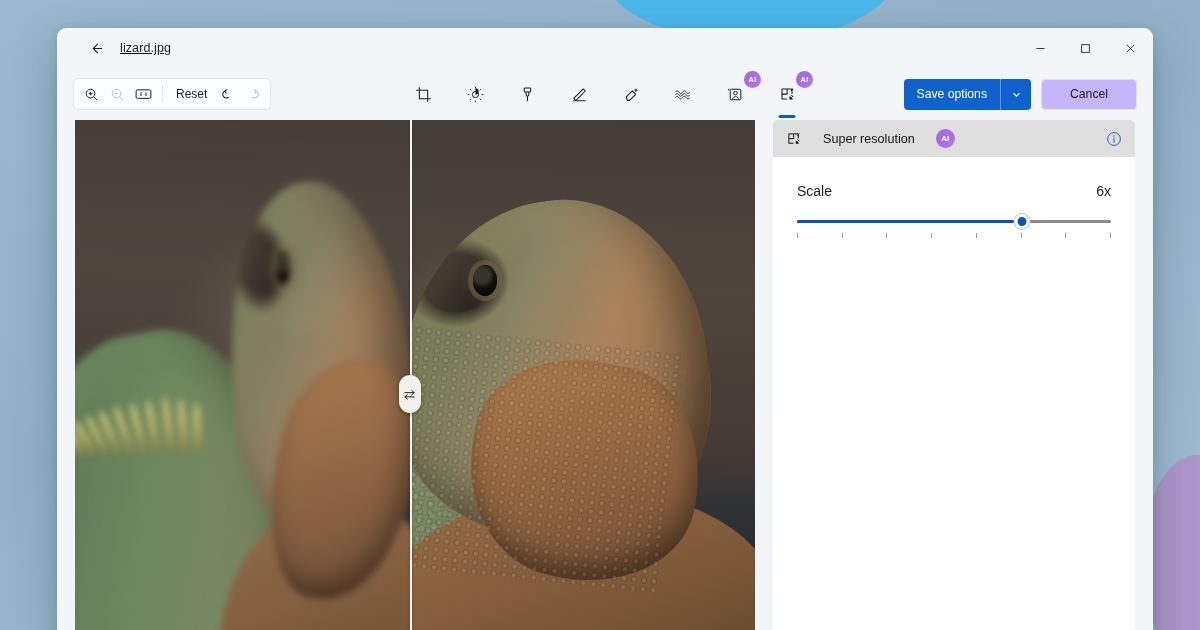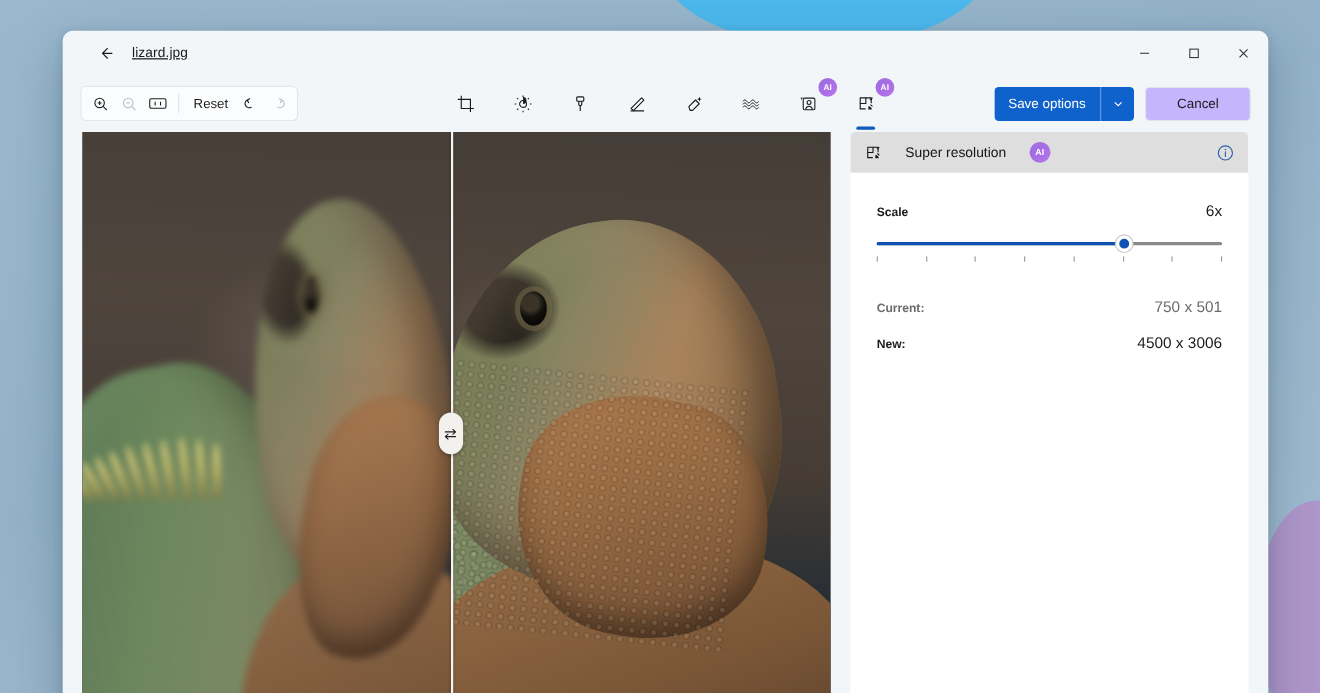--- a/index.html
+++ b/index.html
@@ -229,21 +229,21 @@
     width: 19px; height: 19px; border-radius: 50%;
     background: linear-gradient(135deg, #9b6fe0 0%, #a96ce6 50%, #b47ae8 100%);
     color: #fff; font-size: 8px; font-weight: bold;
     display: flex; align-items: center; justify-content: center;
   }
   .panel-info { margin-left: auto; color: #2c5fa8; display: flex; }
   .panel-body { padding: 26px 24px 0 24px; }
   .row {
     display: flex; justify-content: space-between; align-items: baseline;
   }
-  .row .lab { font-size: 11px; color: #1b1b1b; font-weight: bold; }
+  .row .lab { font-size: 14px; color: #1b1b1b; }
   .row .val { font-size: 14px; color: #1b1b1b; }
   .row.muted .lab, .row.muted .val { color: #6b6b6b; }
   .slider-wrap { margin-top: 16px; position: relative; height: 28px; }
   .track {
     position: absolute; left: 0; right: 0; top: 5px; height: 3px;
     background: #8a8a88; border-radius: 2px;
   }
   .track-fill {
     position: absolute; left: 0; top: 5px; height: 3px;
     background: #0f52b5; border-radius: 2px; width: 71.5%;
@@ -547,27 +547,17 @@
               <i></i>
               <i></i>
               <i></i>
               <i></i>
               <i></i>
               <i></i>
               <i></i>
           </div>
         </div>
 
-        <div class="stats">
-          <div class="row muted">
-            <span class="lab">Current:</span>
-            <span class="val">750 x 501</span>
-          </div>
-          <div class="row">
-            <span class="lab">New:</span>
-            <span class="val">4500 x 3006</span>
-          </div>
-        </div>
       </div>
     </div>
 
   </div>
 </div>
 
 </body></html>

